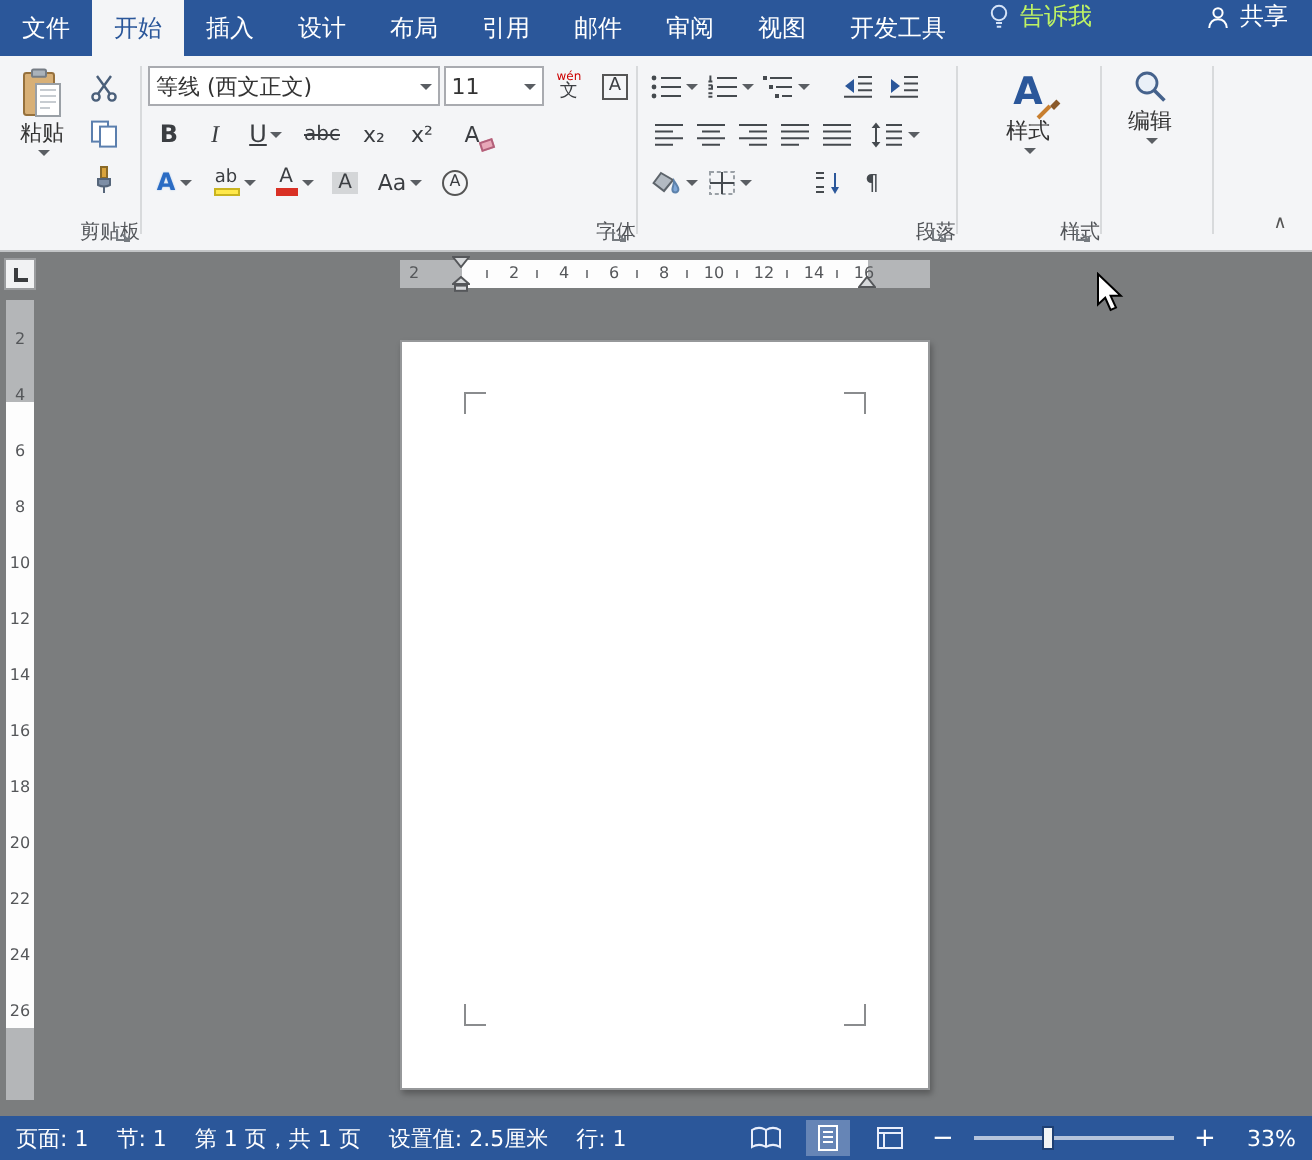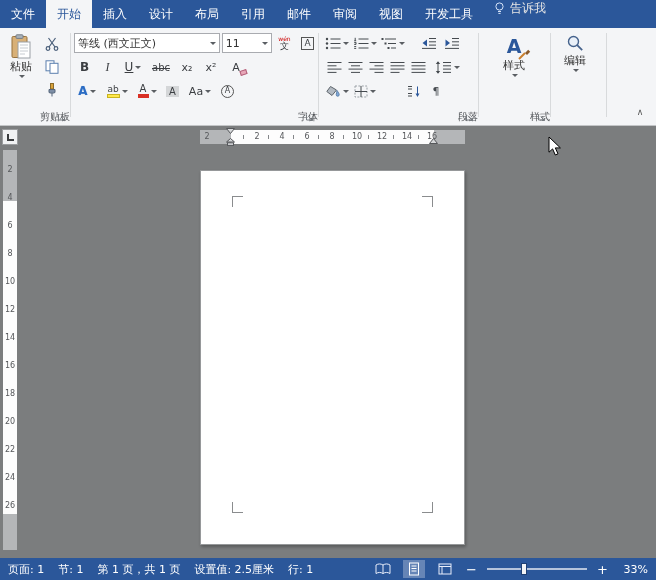--- a/index.html
+++ b/index.html
@@ -2,21 +2,21 @@
 <html><head>
 <meta charset="utf-8">
 <style>
 *{margin:0;padding:0;box-sizing:border-box}
 html,body{width:656px;height:580px}
 body{font-family:"DejaVu Sans","Liberation Sans",sans-serif;font-size:12px;background:#7b7d7e;position:relative;overflow:hidden;-webkit-font-smoothing:antialiased}
 
 .menubar{position:absolute;left:0;top:0;width:656px;height:28px;background:#2b579a;display:flex;align-items:flex-start;color:#fff}
 .tab{padding:0 11px;line-height:28px;font-size:12px;white-space:nowrap;cursor:default}
 .tab.active{background:#f4f5f7;color:#2b579a}
-.tellme{display:flex;align-items:center;gap:5px;padding:0 10px;color:#e5e5e5}
+.tellme{display:flex;align-items:center;gap:5px;padding:0 10px;color:#bef264}
 .share{margin-left:auto;display:flex;align-items:center;gap:5px;padding:0 12px}
 
 .ribbon{position:absolute;left:0;top:28px;width:656px;height:98px;background:#f4f5f7;border-bottom:1px solid #c3c5c7}
 .grp{position:absolute;top:0;height:98px}
 .gsep{position:absolute;top:5px;height:84px;width:1px;background:#d8dadc}
 .glabel{position:absolute;bottom:4px;left:0;width:100%;text-align:right;font-size:10px;color:#53565a;line-height:1}
 .launcher{position:absolute;right:3px;bottom:3px;width:11px;height:11px;display:flex;align-items:center;justify-content:center}
 .row{position:absolute;left:0;right:0;height:22px;display:flex;align-items:center}
 .r1{top:4px}.r2{top:28px}.r3{top:52px}
 .sbtn{height:20px;min-width:20px;display:flex;align-items:center;justify-content:center;gap:1px;color:#3b3e42;font-size:11px;position:relative}
@@ -90,20 +90,27 @@
   <div class="tab">审阅</div>
   <div class="tab">视图</div>
   <div class="tab">开发工具</div>
   <div class="tellme">
     <svg width="11" height="13" viewBox="0 0 11 13">
         <circle cx="5.5" cy="4.5" r="3.6" fill="none" stroke="#d5e3f8"></circle>
         <path d="M4 9.5h3M4.4 11.4h2.2" stroke="#d5e3f8" fill="none"></path>
       </svg>
     <span>告诉我</span>
   </div>
+  <div class="share">
+    <svg width="12" height="12" viewBox="0 0 12 12">
+        <circle cx="6" cy="3.4" r="2.3" fill="none" stroke="#fff"></circle>
+        <path d="M1.6 11c.3-3 2-4.4 4.4-4.4s4.1 1.4 4.4 4.4" fill="none" stroke="#fff"></path>
+      </svg>
+    <span>共享</span>
+  </div>
 </div>
 
 <div class="ribbon">
 
   <div class="grp" style="left:0;width:70px">
     <div class="bigbtn" style="left:3px;width:36px">
       <svg width="20" height="25" viewBox="0 0 20 25">
           <rect x="1" y="2.5" width="15" height="21" rx="1.2" fill="#d8b077" stroke="#96713d"></rect>
           <rect x="5" y="0.8" width="7" height="3.6" rx="0.8" fill="#aab2ba" stroke="#767d85"></rect>
           <rect x="7" y="8" width="12" height="16" fill="#fff" stroke="#9aa0a6"></rect>

